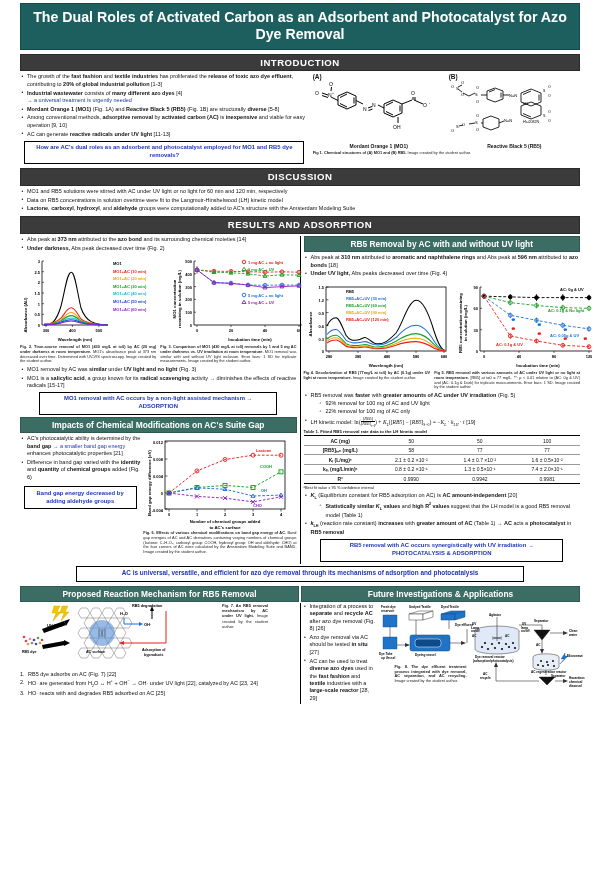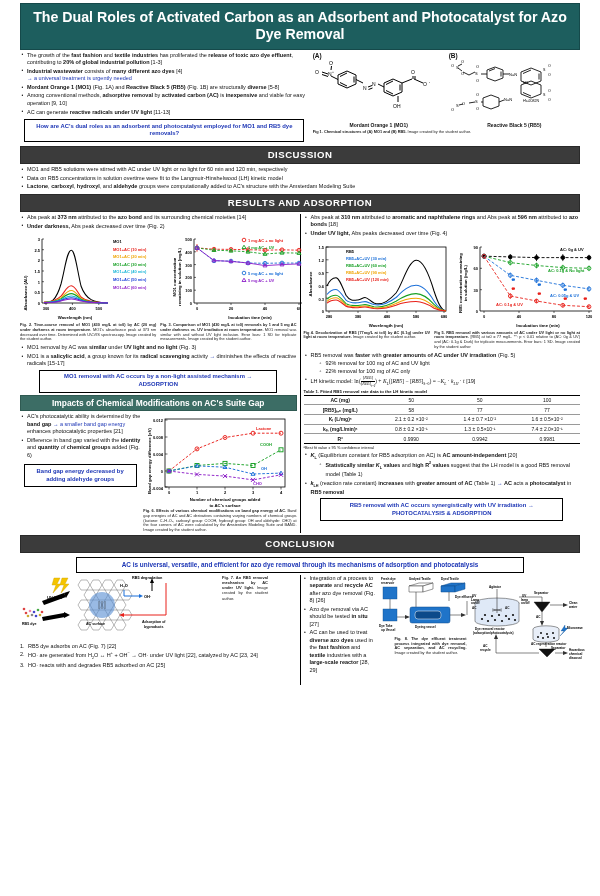--- a/index.html
+++ b/index.html
@@ -122,20 +122,21 @@
   .fig-row { display: flex; gap: 2px; align-items: flex-start; }
   .mechanism-note { font-size: 4px; line-height: 1.25; width: 42px; font-weight: bold; }
 </style>
 </head>
 <body>
 
 <div class="poster">
 
   <div class="title-bar">The Dual Roles of Activated Carbon as an Adsorbent and Photocatalyst for Azo Dye Removal</div>
 
+  <div class="sec-bar">INTRODUCTION</div>
 
   <div style="display:flex; gap:4px;">
     <div style="flex:1.08; min-width:0;">
       <ul class="b">
         <li>The growth of the <b>fast fashion</b> and <b>textile industries</b> has proliferated the <b>release of toxic azo dye effluent</b>, contributing to <b>20% of global industrial pollution</b> [1-3]</li>
         <li><b>Industrial wastewater</b> consists of <b>many different azo dyes</b> [4]<br>
           <span class="arrow">→ a universal treatment is urgently needed</span></li>
         <li><b>Mordant Orange 1 (MO1)</b> (Fig. 1A) and <b>Reactive Black 5 (RB5)</b> (Fig. 1B) are structurally <b>diverse</b> [5-8]</li>
         <li>Among conventional methods, <b>adsorptive removal</b> by <b>activated carbon (AC)</b> is <b>inexpensive</b> and viable for easy operation [9, 10]</li>
         <li>AC can generate <b>reactive radicals under UV light</b> [11-13]</li>
@@ -558,20 +559,21 @@
           <div class="cap">
             <b>Fig. 6. Effects of various chemical modifications on band gap energy of AC.</b><span> Band gap energies of AC and AC derivatives containing varying numbers of chemical groups (lactone: C₄H₄O₂, carboxyl group: COOH, hydroxyl group: OH and aldehyde: CHO) at the four corners of AC were calculated by the Amsterdam Modeling Suite and BAND. Image created by the student author.</span>
           </div>
         </div>
       </div>
     </div>
 
     <div class="vline"></div>
 
     <div class="col">
+      <div class="sub-bar">RB5 Removal by AC with and without UV light</div>
       <ul class="b">
         <li>Abs peak at <b>310 nm</b> attributed to <b>aromatic and naphthalene rings</b> and Abs peak at <b>596 nm</b> attributed to <b>azo bonds</b> [18]</li>
         <li><b>Under UV light,</b> Abs peaks decreased over time (Fig. 4)</li>
       </ul>
 
       <div class="fig-row" style="margin-top:1px;">
 
         <div class="chart-box">
           <svg width="150" height="92" viewBox="0 0 150 92">
             <g font-family="Liberation Sans, sans-serif">
@@ -797,23 +799,30 @@
             <li><b>Statistically similar <i>K</i><sub>L</sub> values</b> and <b>high R<sup>2</sup> values</b> suggest that the LH model is a good RB5 removal model (Table 1)</li>
           </ul>
         </li>
         <li><b><i>k</i><sub>LH</sub></b> (reaction rate constant) <b>increases</b> with <b>greater amount of AC</b> (Table 1) <span class="arrow">→</span> <b>AC</b> acts a <b>photocatalyst</b> in <b>RB5 removal</b></li>
       </ul>
 
       <div class="hl" style="width:88%;">RB5 removal with AC occurs synergistically with UV irradiation → PHOTOCATALYSIS &amp; ADSORPTION</div>
     </div>
   </div>
 
-  <div class="sec-bar">CONCLUSION</div>
   <div class="hl" style="width:80%; font-size:6.4px; padding:2.6px 6px;">AC is universal, versatile, and efficient for azo dye removal through its mechanisms of adsorption and photocatalysis</div>
 
+  <div style="display:flex; gap:2px; margin-top:2px;">
+    <div style="flex:1;">
+      <div class="sub-bar" style="margin-bottom:1px;">Proposed Reaction Mechanism for RB5 Removal</div>
+    </div>
+    <div style="flex:1;">
+      <div class="sub-bar" style="margin-bottom:1px;">Future Investigations &amp; Applications</div>
+    </div>
+  </div>
 
   <div class="cols" style="gap:2px; flex:1;">
 
     <div class="col">
       <div style="display:flex; gap:2px;">
 
         <svg width="200" height="66" viewBox="0 0 200 66">
           <g font-family="Liberation Sans, sans-serif">
 
             <g fill="#f5c400" stroke="#caa400" stroke-width=".4">

